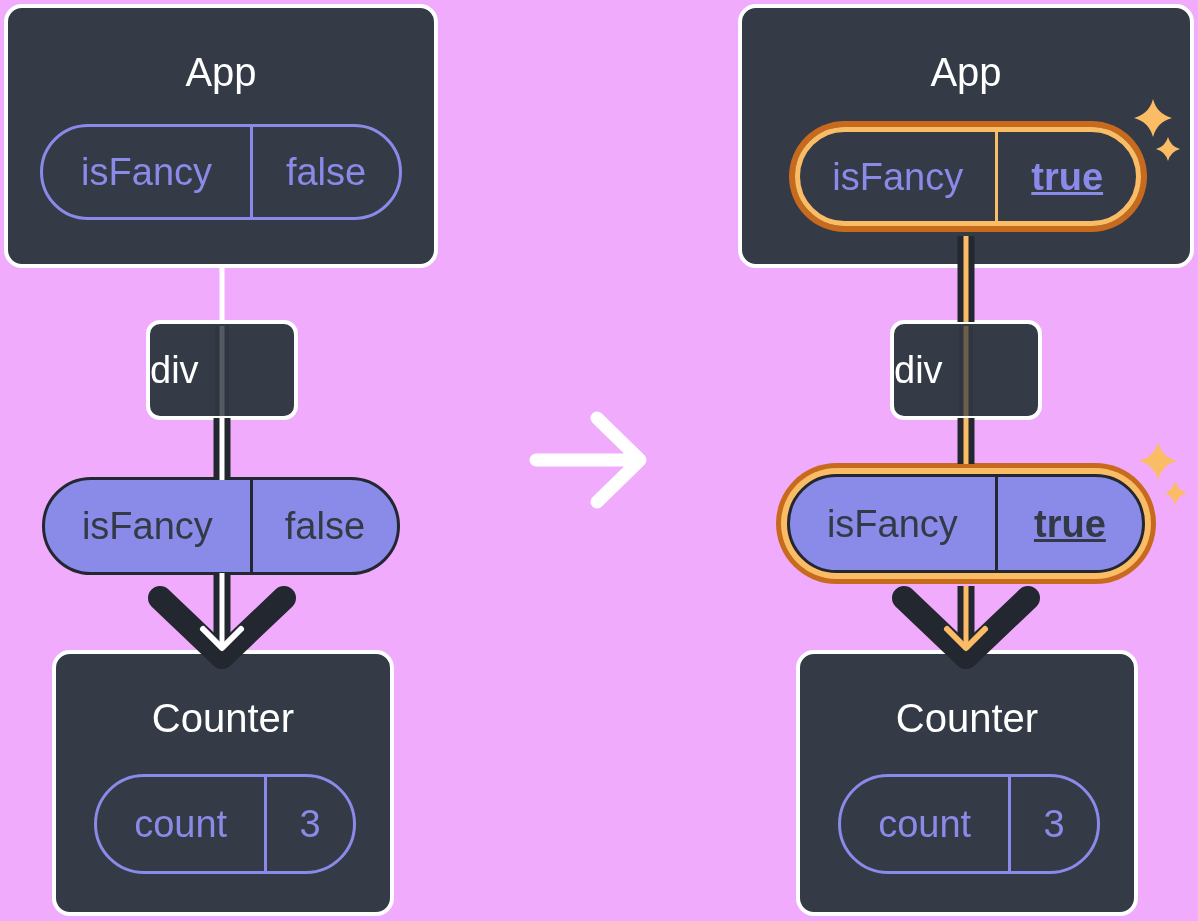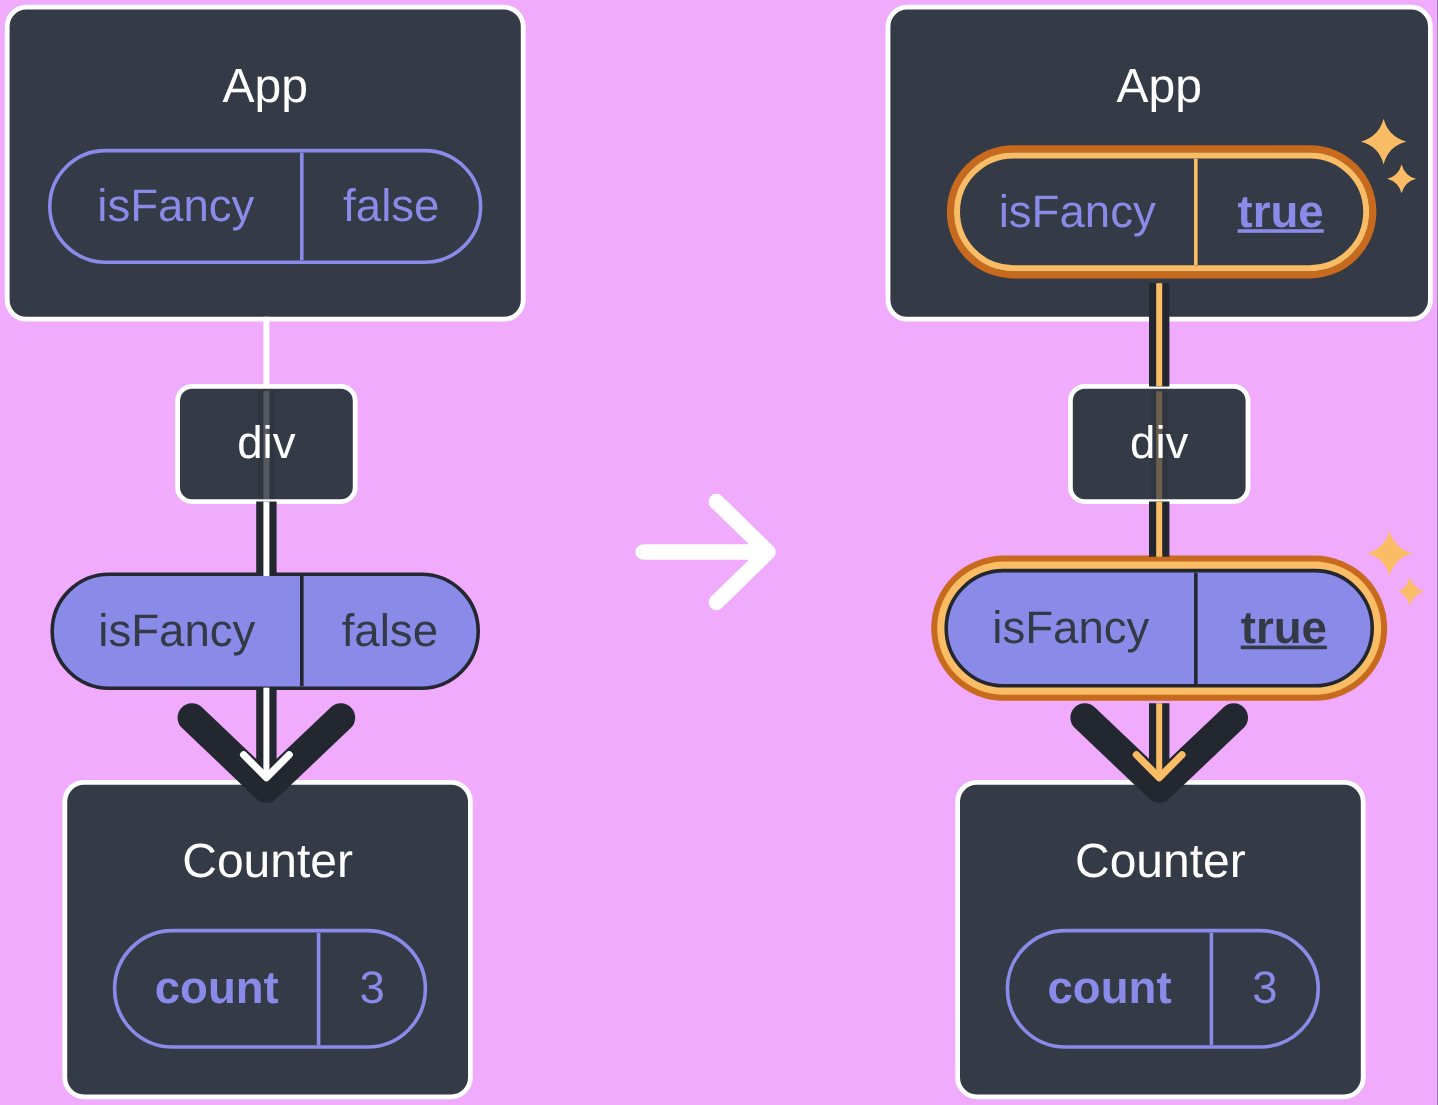--- a/index.html
+++ b/index.html
@@ -19,21 +19,21 @@
   }
   .box-title{
     position:absolute;
     top:44px;left:0;right:0;
     text-align:center;
     color:#FFFFFF;
     font-size:40px;
     line-height:1;
   }
   .div-box{
-    display:flex;align-items:center;justify-content:center;
+    display:flex;align-items:center;justify-content:flex-start;
     border-radius:14px;
   }
   .div-label{
     color:#FFFFFF;font-size:38px;line-height:1;position:relative;z-index:2;
   }
   .pill{
     position:absolute;
     display:flex;align-items:stretch;
     border-radius:60px;
     box-sizing:border-box;
@@ -67,21 +67,21 @@
   }
   .pill-hl-outline .pill-divider{background:#FABD66;}
   .pill-hl-solid{
     background:#8A8AE8;
     border:3px solid #23272F;
     box-shadow:0 0 0 6px #FABD66, 0 0 0 11px #C76A1E;
     color:#333A45;
   }
   .pill-hl-solid .pill-divider{background:#23272F;}
   .bold-val{font-weight:700;text-decoration:underline;}
-  .counter-pill .cell-name{flex:1.95;font-weight:bold;}
+  .counter-pill .cell-name{flex:1.95;}
   .counter-pill .cell-value{flex:1;}
   .overlay{
     position:absolute;left:0;top:0;width:1198px;height:921px;
     pointer-events:none;
   }
 </style>
 </head>
 <body>
 
 <div class="canvas">

